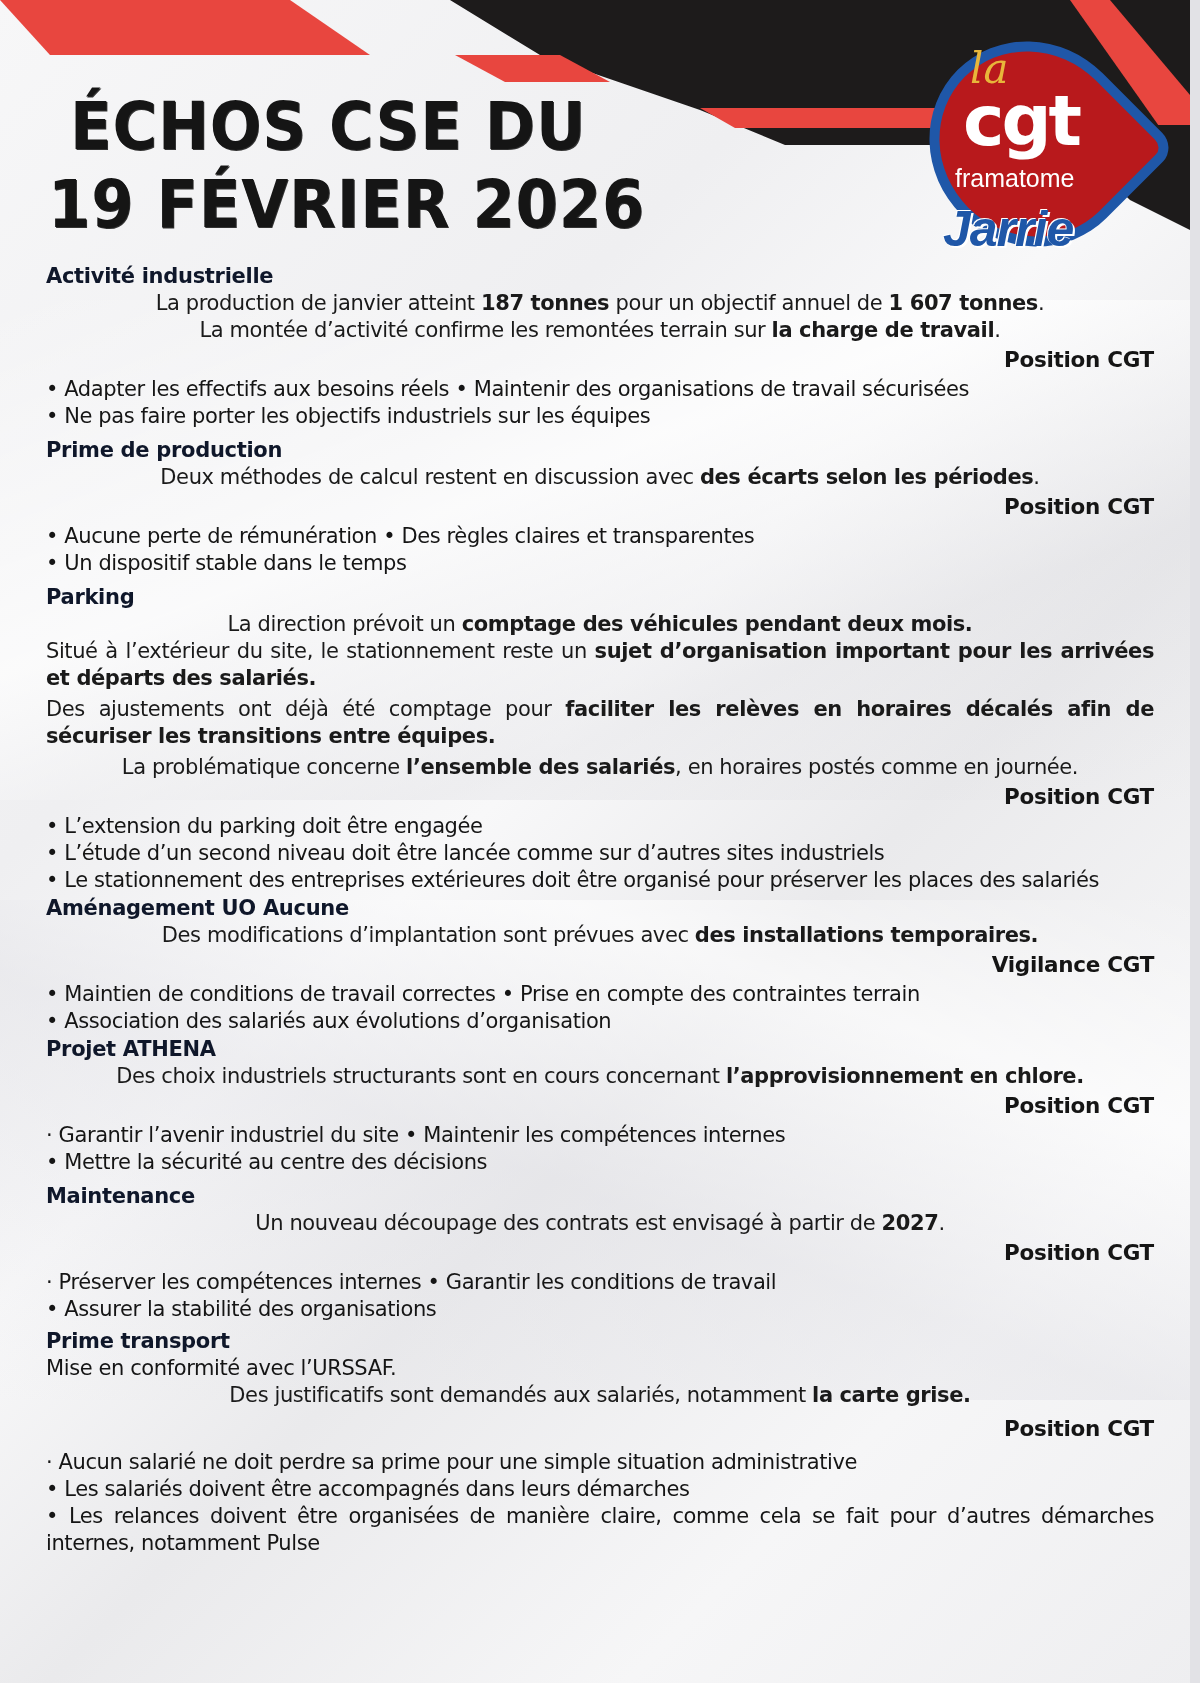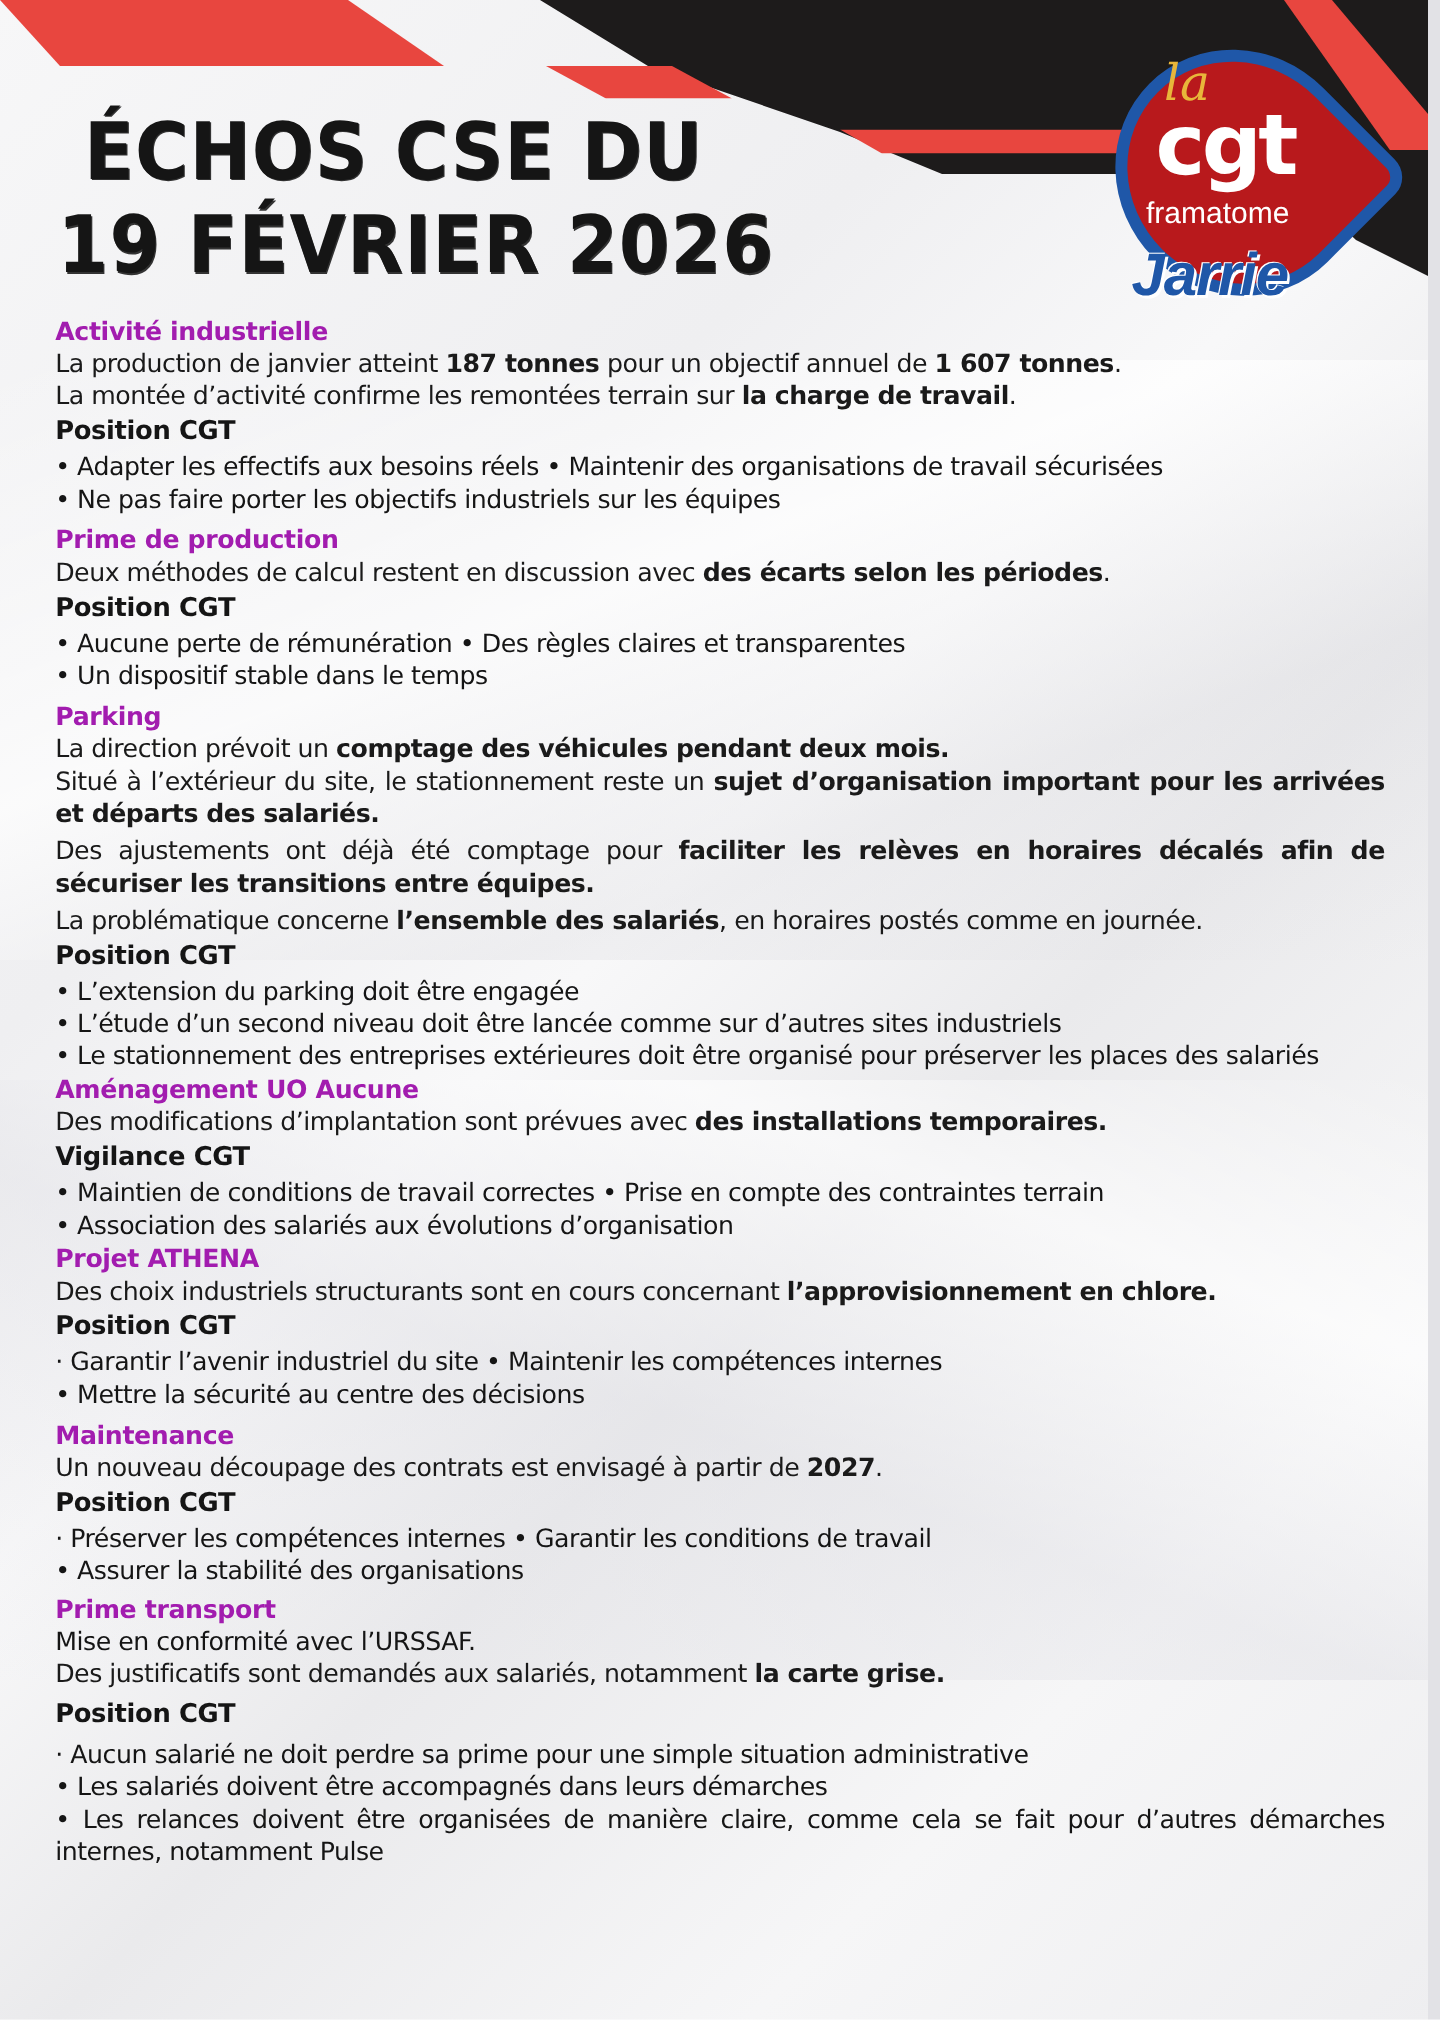--- a/index.html
+++ b/index.html
@@ -60,26 +60,26 @@
     .logo-framatome { position: absolute; left: 40px; top: 128px; font-family: "Liberation Sans", sans-serif;
       font-size: 25px; color: #ffffff; }
     .logo-jarrie { position: absolute; left: 28px; top: 164px; font-family: "Liberation Sans", sans-serif;
       font-weight: bold; font-style: italic; font-size: 50px; color: #1f57a8;
       text-shadow: 2px 2px 0 #ffffff, -1px -1px 0 #ffffff; letter-spacing: -1px; text-align: center; }
 
     
     .content { position: absolute; left: 46px; top: 262px; width: 1108px; }
     .section-heading {
       font-family: "DejaVu Sans", sans-serif; font-weight: bold; font-size: 21px;
-      line-height: 28px; color: #a21caf; letter-spacing: -0.3px;
+      line-height: 28px; color: #0f172a; letter-spacing: -0.3px;
     }
-    .p { font-family: "DejaVu Sans", sans-serif; font-size: 21px; line-height: 27px; color: #1a1a1a; letter-spacing: -0.4px; }
+    .p { font-family: "DejaVu Sans", sans-serif; font-size: 21px; line-height: 27px; color: #1a1a1a; letter-spacing: -0.4px; text-align: center; }
     .p b { font-weight: bold; }
     .justify { text-align: justify; text-align-last: left; }
-    .pos-label { font-family: "DejaVu Sans", sans-serif; font-weight: bold; font-size: 21.5px; line-height: 32px; color: #151515; letter-spacing: -0.3px; }
+    .pos-label { font-family: "DejaVu Sans", sans-serif; font-weight: bold; font-size: 21.5px; line-height: 32px; color: #151515; letter-spacing: -0.3px; text-align: right; }
     .bullet { font-family: "DejaVu Sans", sans-serif; font-weight: normal; font-size: 21px; line-height: 27px; color: #151515; letter-spacing: -0.4px; }
     .gap-s { height: 4px; }
     .gap-m { height: 6px; }
   </style>
 </head>
 <body>
 
 <div class="bg-facet facet-1"></div>
 <div class="bg-facet facet-2"></div>
 <div class="right-edge"></div>

